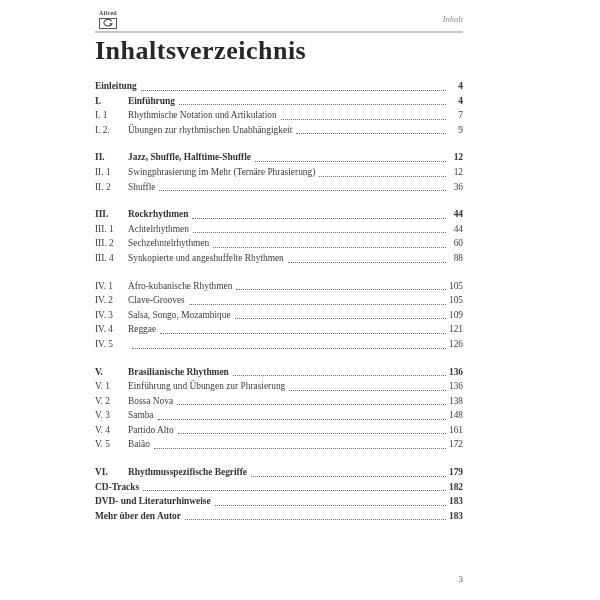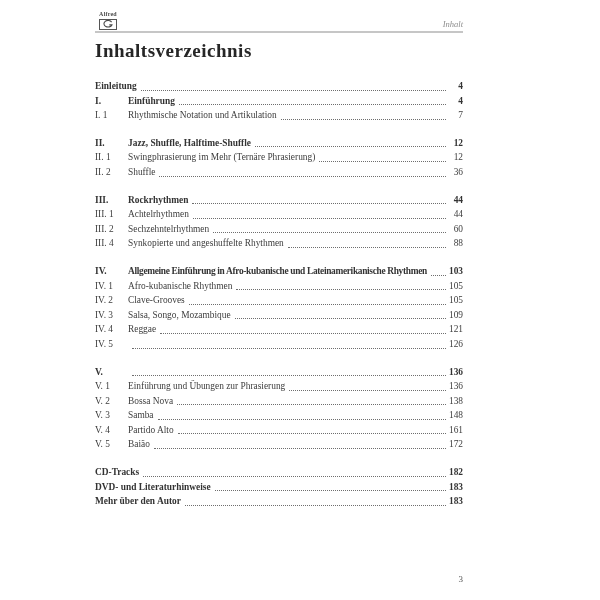--- a/index.html
+++ b/index.html
@@ -1,30 +1,30 @@
 <!DOCTYPE html>
 <html><head>
 <meta charset="utf-8">
 <style>
   html,body{margin:0;padding:0;background:#ffffff;}
   .canvas{position:relative;width:600px;height:600px;background:#ffffff;overflow:hidden;
           font-family:"Liberation Serif",serif;color:#3d3d3d;}
   .sheet{position:absolute;left:95px;top:8px;width:368px;}
 
   
-  .masthead{display:flex;justify-content:space-between;align-items:flex-end;
+  .masthead{display:flex;justify-content:space-between;align-items:center;
             border-bottom:2px solid #c6c6c6;height:22px;padding-bottom:1px;}
   .logo{display:flex;flex-direction:column;align-items:center;width:26px;}
   .logo-word{font-size:6px;font-weight:bold;color:#4a4a4a;letter-spacing:.2px;line-height:7px;}
   .logo-box{border:1px solid #555;width:18px;height:11px;display:flex;align-items:center;
             justify-content:center;margin-top:1px;box-sizing:border-box;}
   .running-head{font-style:italic;font-size:8.5px;color:#8d8d8d;padding-bottom:1px;}
 
   
-  .title{margin:7px 0 0 0;font-size:19px;line-height:22px;font-weight:bold;color:#262626;
+  .title{margin:7px 0 0 0;font-size:26px;line-height:22px;font-weight:bold;color:#262626;
          letter-spacing:.5px;}
 
   
   .toc{margin-top:17px;}
   .toc-group{margin-bottom:13px;}
   .toc-row{display:flex;align-items:flex-end;font-size:9.4px;line-height:14.6px;height:14.6px;}
   .toc-row.bold{font-weight:bold;color:#333333;}
   .toc-num{flex:0 0 33px;white-space:nowrap;}
   .toc-label{white-space:nowrap;flex:0 0 auto;}
   .toc-label.tight{letter-spacing:-.32px;}
@@ -70,20 +70,26 @@
             <span class="toc-label">Einführung</span>
             <span class="toc-dots"></span>
             <span class="toc-page">4</span>
           </div>
           <div class="toc-row">
             <span class="toc-num">I. 1</span>
             <span class="toc-label">Rhythmische Notation und Artikulation</span>
             <span class="toc-dots"></span>
             <span class="toc-page">7</span>
           </div>
+          <div class="toc-row">
+            <span class="toc-num">I. 2.</span>
+            <span class="toc-label">Übungen zur rhythmischen Unabhängigkeit</span>
+            <span class="toc-dots"></span>
+            <span class="toc-page">9</span>
+          </div>
         </div>
         <div class="toc-group">
           <div class="toc-row bold">
             <span class="toc-num">II.</span>
             <span class="toc-label">Jazz, Shuffle, Halftime-Shuffle</span>
             <span class="toc-dots"></span>
             <span class="toc-page">12</span>
           </div>
           <div class="toc-row">
             <span class="toc-num">II. 1</span>
@@ -118,26 +124,20 @@
             <span class="toc-page">60</span>
           </div>
           <div class="toc-row">
             <span class="toc-num">III. 4</span>
             <span class="toc-label">Synkopierte und angeshuffelte Rhythmen</span>
             <span class="toc-dots"></span>
             <span class="toc-page">88</span>
           </div>
         </div>
         <div class="toc-group">
-          <div class="toc-row bold">
-            <span class="toc-num">IV.</span>
-            <span class="toc-label tight">Allgemeine Einführung in Afro-kubanische und Lateinamerikanische Rhythmen</span>
-            <span class="toc-dots"></span>
-            <span class="toc-page">103</span>
-          </div>
           <div class="toc-row">
             <span class="toc-num">IV. 1</span>
             <span class="toc-label">Afro-kubanische Rhythmen</span>
             <span class="toc-dots"></span>
             <span class="toc-page">105</span>
           </div>
           <div class="toc-row">
             <span class="toc-num">IV. 2</span>
             <span class="toc-label">Clave-Grooves</span>
             <span class="toc-dots"></span>
@@ -157,20 +157,21 @@
           </div>
           <div class="toc-row">
             <span class="toc-num">IV. 5</span>
             <span class="toc-dots"></span>
             <span class="toc-page">126</span>
           </div>
         </div>
         <div class="toc-group">
           <div class="toc-row bold">
             <span class="toc-num">V.</span>
+            <span class="toc-label">Brasilianische Rhythmen</span>
             <span class="toc-dots"></span>
             <span class="toc-page">136</span>
           </div>
           <div class="toc-row">
             <span class="toc-num">V. 1</span>
             <span class="toc-label">Einführung und Übungen zur Phrasierung</span>
             <span class="toc-dots"></span>
             <span class="toc-page">136</span>
           </div>
           <div class="toc-row">
@@ -193,20 +194,26 @@
           </div>
           <div class="toc-row">
             <span class="toc-num">V. 5</span>
             <span class="toc-label">Baião</span>
             <span class="toc-dots"></span>
             <span class="toc-page">172</span>
           </div>
         </div>
         <div class="toc-group">
           <div class="toc-row bold">
+            <span class="toc-num">VI.</span>
+            <span class="toc-label">Rhythmusspezifische Begriffe</span>
+            <span class="toc-dots"></span>
+            <span class="toc-page">179</span>
+          </div>
+          <div class="toc-row bold">
             <span class="toc-label">CD-Tracks</span>
             <span class="toc-dots"></span>
             <span class="toc-page">182</span>
           </div>
           <div class="toc-row bold">
             <span class="toc-label">DVD- und Literaturhinweise</span>
             <span class="toc-dots"></span>
             <span class="toc-page">183</span>
           </div>
           <div class="toc-row bold">

